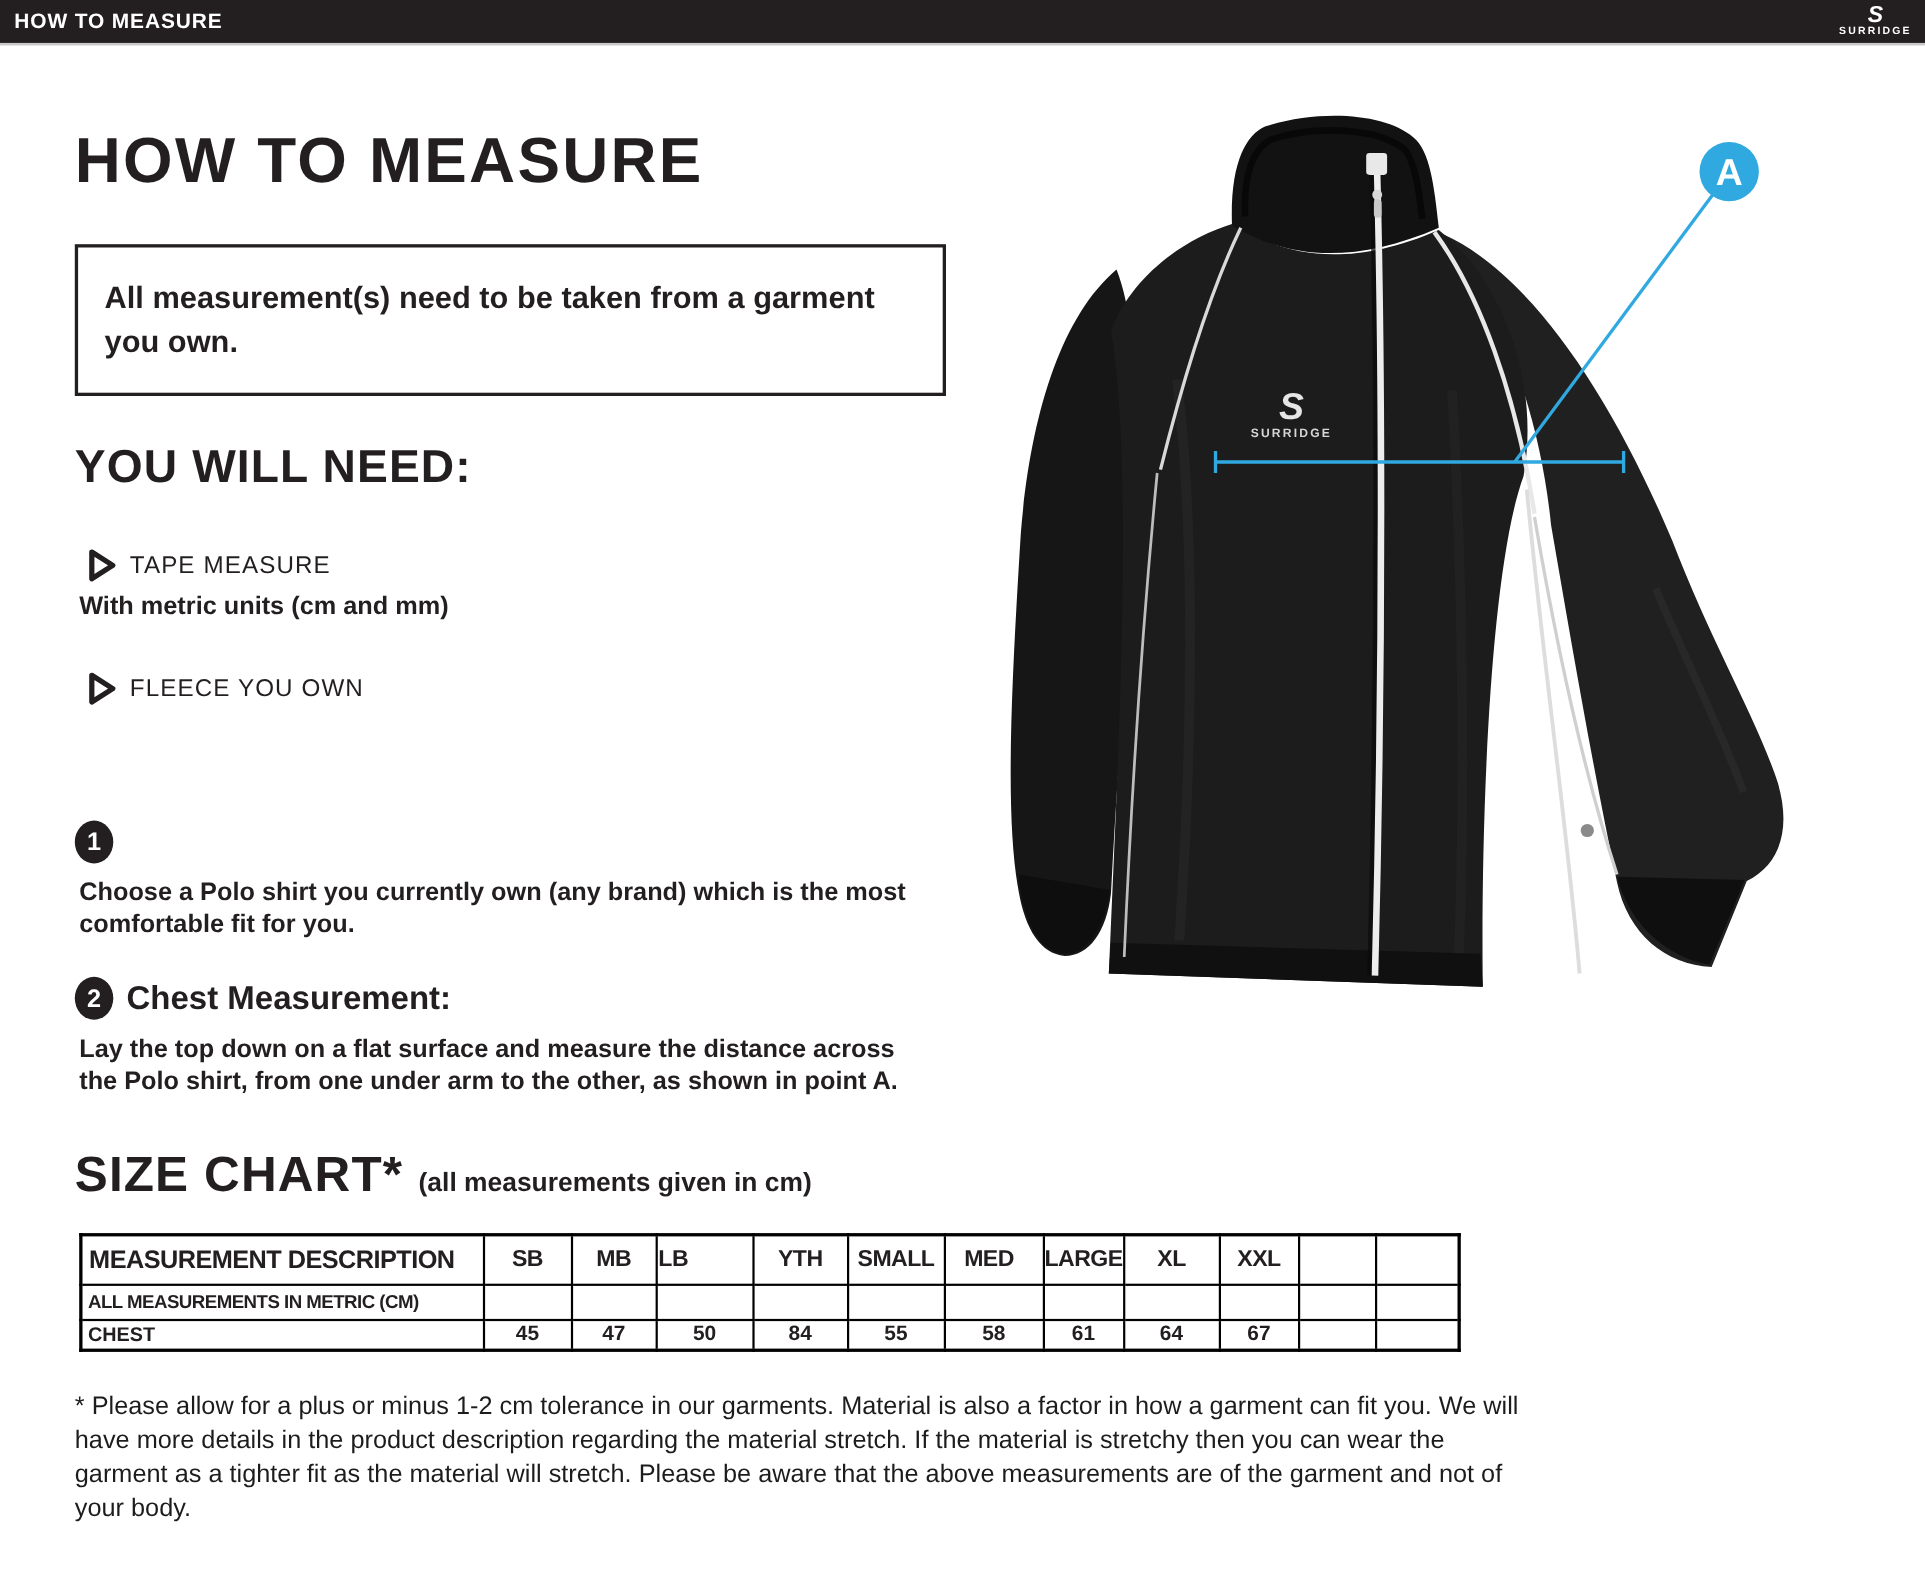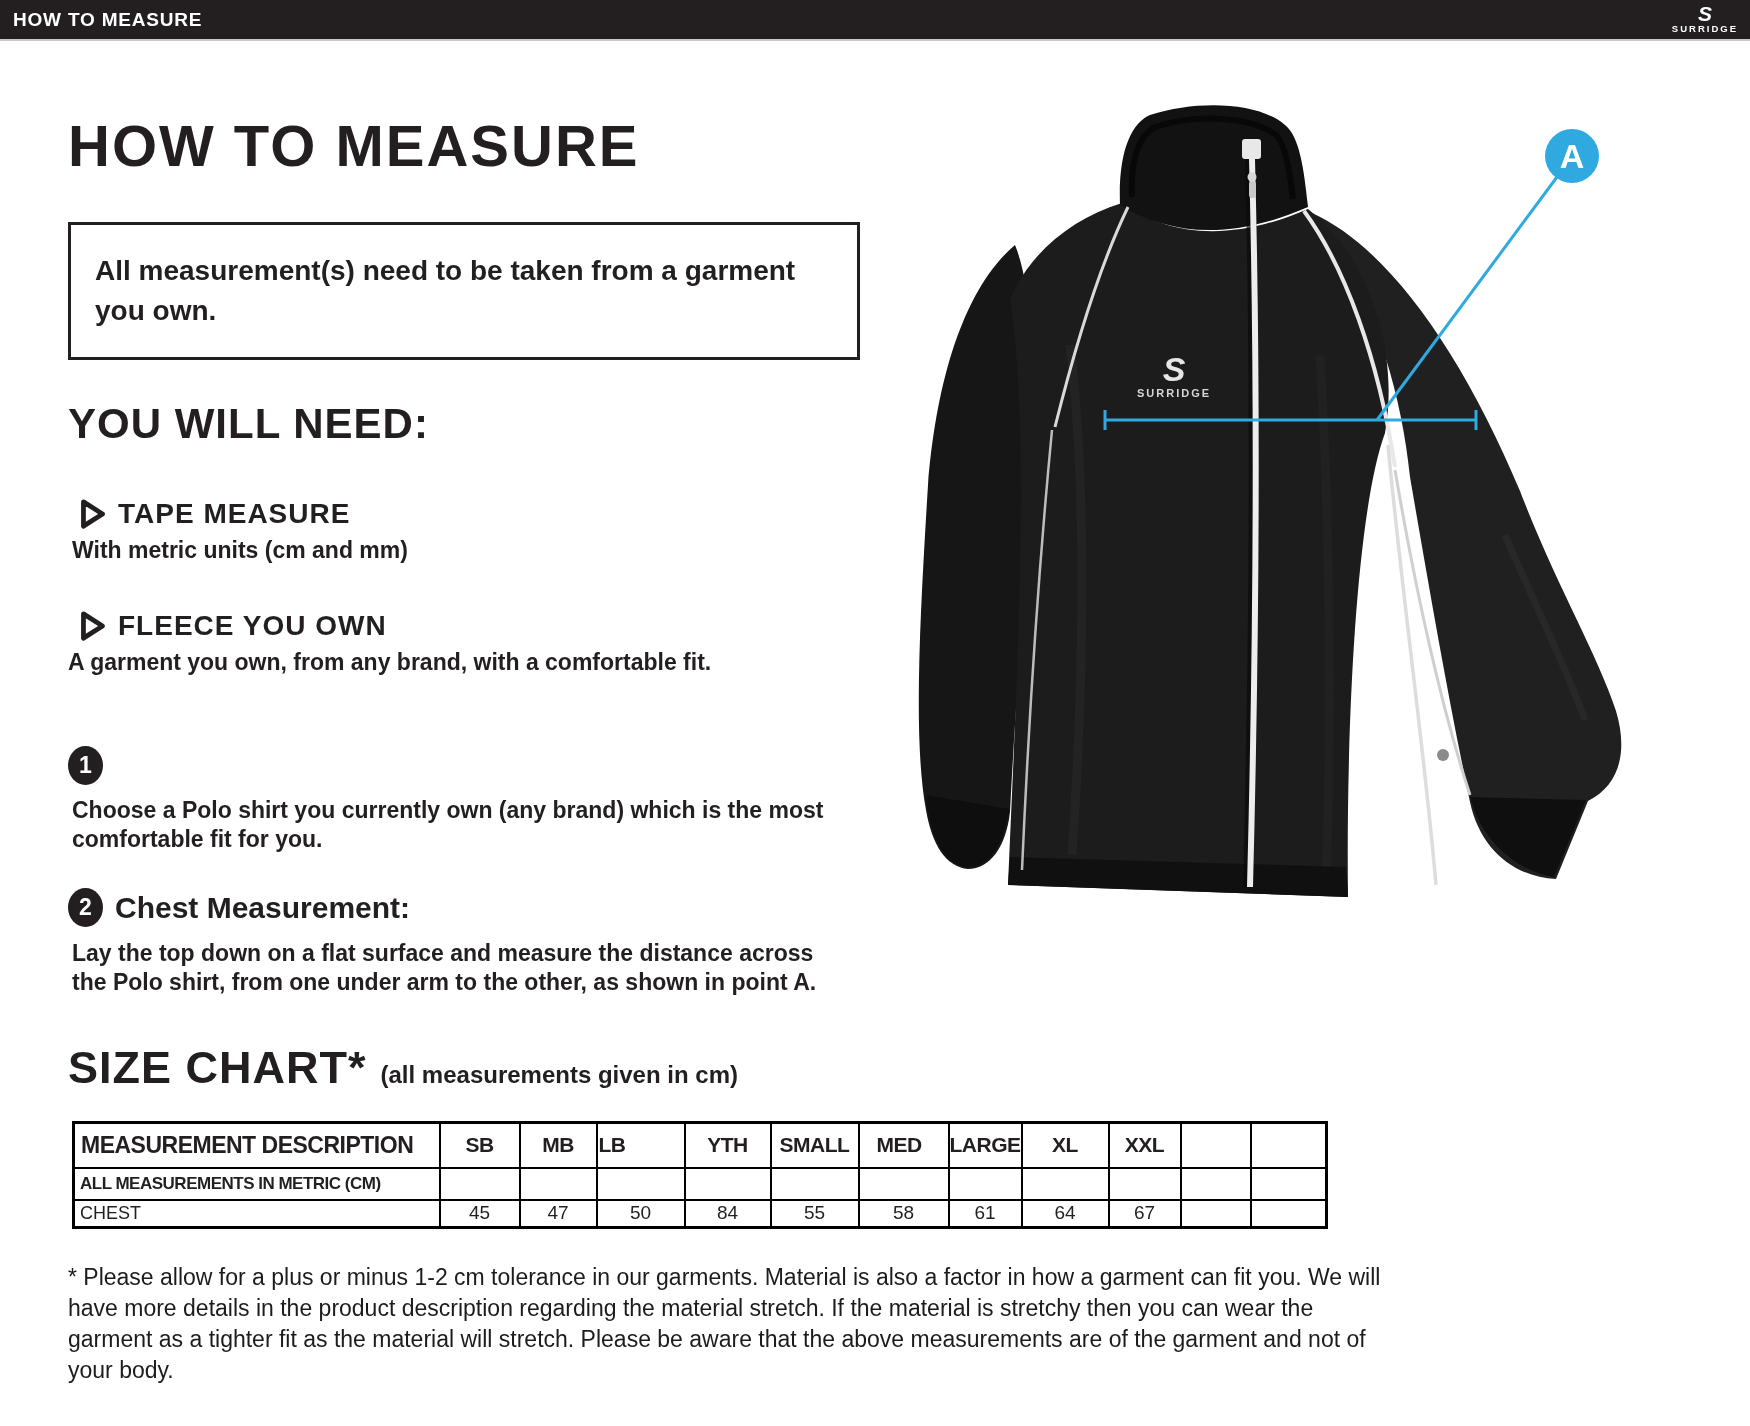--- a/index.html
+++ b/index.html
@@ -18,40 +18,40 @@
   .brand-mark { font-size:21px; font-weight:bold; font-style:italic; line-height:.85; }
   .brand-word { font-size:9.5px; font-weight:bold; letter-spacing:2px; margin-top:1px; }
 
   
   .h1 { position:absolute; left:68px; top:112px; font-size:58px; font-weight:bold;
         letter-spacing:2px; }
   .notice { position:absolute; left:68px; top:222px; width:792px; border:3px solid #231f20;
             padding:26px 24px; font-size:28px; font-weight:bold; line-height:1.43; }
   .h2 { position:absolute; font-size:42px; font-weight:bold; letter-spacing:1px; }
   .need-item-title { display:flex; align-items:center; gap:12px;
-                     font-size:28px; font-weight:bold; letter-spacing:1px; }
+                     font-size:22px; font-weight:normal; letter-spacing:1px; }
   .need-item-sub { font-size:23px; font-weight:bold; margin-top:7px; }
   .tri-icon { width:26px; height:32px; flex:0 0 auto; }
   .step-row { display:flex; align-items:center; gap:12px; }
   .step-badge { width:35px; height:39px; border-radius:50%; background:#231f20; color:#fff;
                 display:flex; align-items:center; justify-content:center;
                 font-size:23px; font-weight:bold; flex:0 0 auto; }
   .step-title { font-size:30px; font-weight:bold; }
   .step-desc { position:absolute; font-size:23px; font-weight:bold; line-height:1.28;
                width:760px; }
   .sizechart-head { position:absolute; left:68px; top:1042px; display:flex;
                     align-items:baseline; gap:14px; }
   .sizechart-title { font-size:45px; font-weight:bold; letter-spacing:1px; }
   .sizechart-sub { font-size:24px; font-weight:bold; }
 
   
   table.size { position:absolute; left:72px; top:1121px; border-collapse:collapse;
                border:3px solid #000; table-layout:fixed; width:1256px; }
   table.size td, table.size th { border:2px solid #000; overflow:hidden;
-               white-space:nowrap; font-family:"Liberation Sans", sans-serif; }
+               white-space:nowrap; font-family:"Liberation Sans", sans-serif;font-weight:bold; }
   tr.hdr { height:45px; }
   tr.hdr th { font-size:21px; font-weight:bold; text-align:center; letter-spacing:-0.5px; }
   tr.hdr th.desc { text-align:left; padding-left:6px; font-size:23px; }
   tr.mid { height:32px; }
   tr.mid td.lbl { font-size:17px; font-weight:bold; padding-left:5px; letter-spacing:-0.5px; }
   tr.bot { height:28px; }
   tr.bot td { font-size:19px; text-align:center; }
   tr.bot td.lbl { text-align:left; padding-left:5px; font-size:18px; }
 
   .footnote { position:absolute; left:68px; top:1262px; width:1320px;
@@ -86,21 +86,20 @@
   <div class="need-item-sub" style="margin-left:-8px;">With metric units (cm and mm)</div>
 </div>
 
 <div class="abs" style="left:80px; top:610px;">
   <div class="need-item-title">
     <svg class="tri-icon" viewBox="0 0 30 34">
       <path d="M4 3 L26 17 L4 31 Z" fill="none" stroke="#231f20" stroke-width="5.5" stroke-linejoin="round"></path>
     </svg>
     <span>FLEECE YOU OWN</span>
   </div>
-  <div class="need-item-sub" style="margin-left:-12px;">A garment you own, from any brand, with a comfortable fit.</div>
 </div>
 
 <div class="step-row abs" style="left:68px; top:746px;">
   <span class="step-badge">1</span>
 </div>
 <div class="step-desc" style="left:72px; top:796px;">Choose a Polo shirt you currently own (any brand) which is the most comfortable fit for you.</div>
 
 <div class="step-row abs" style="left:68px; top:888px;">
   <span class="step-badge">2</span>
   <span class="step-title">Chest Measurement:</span>

